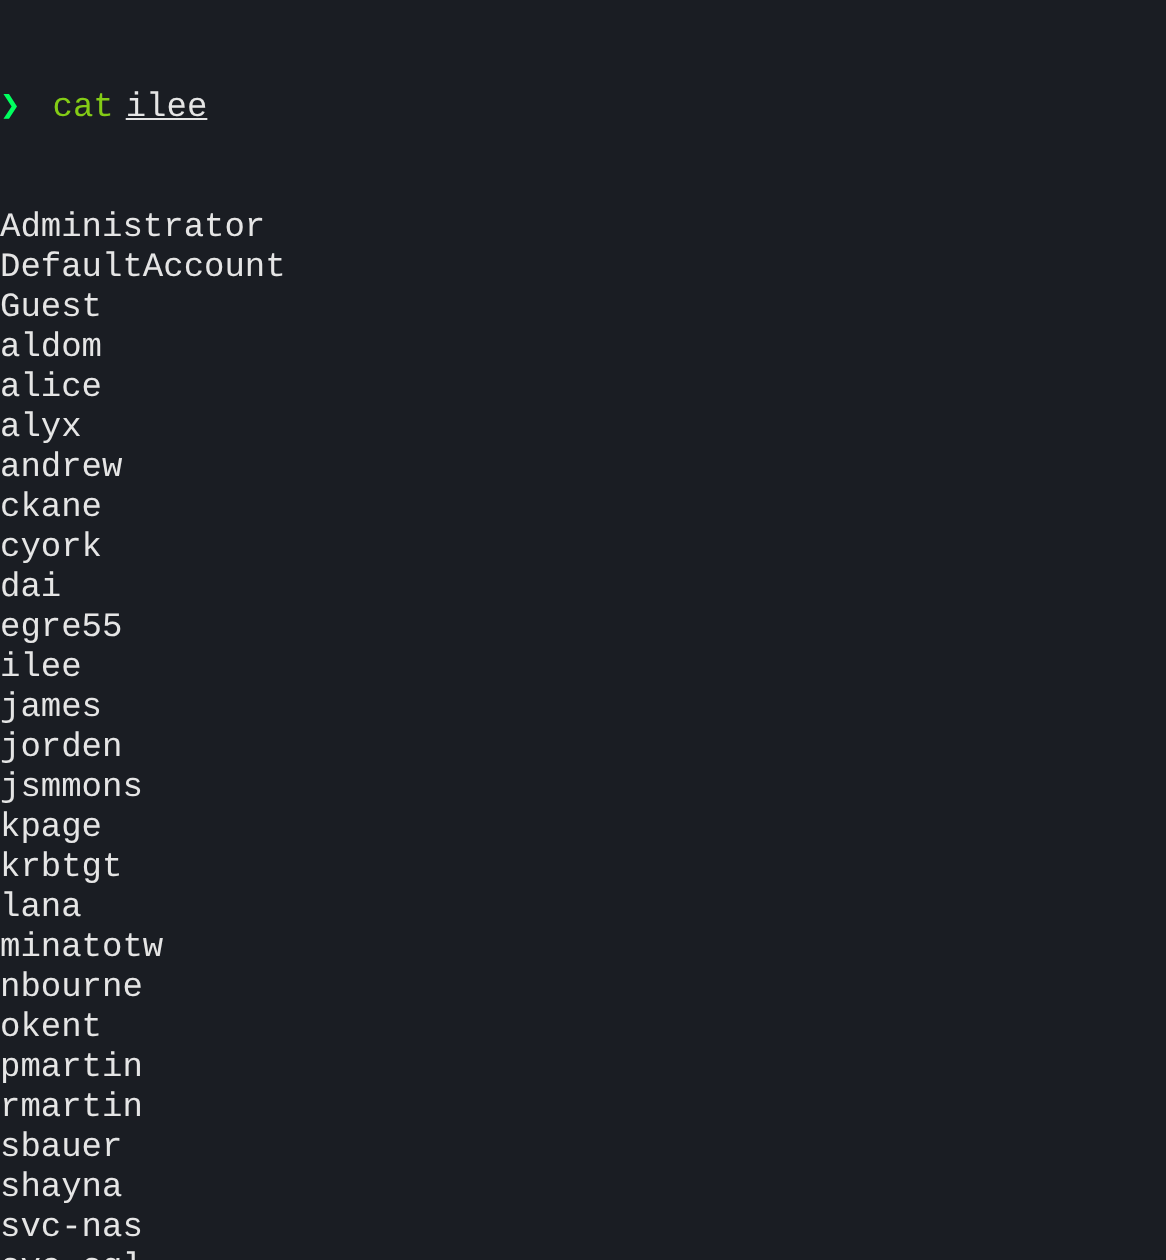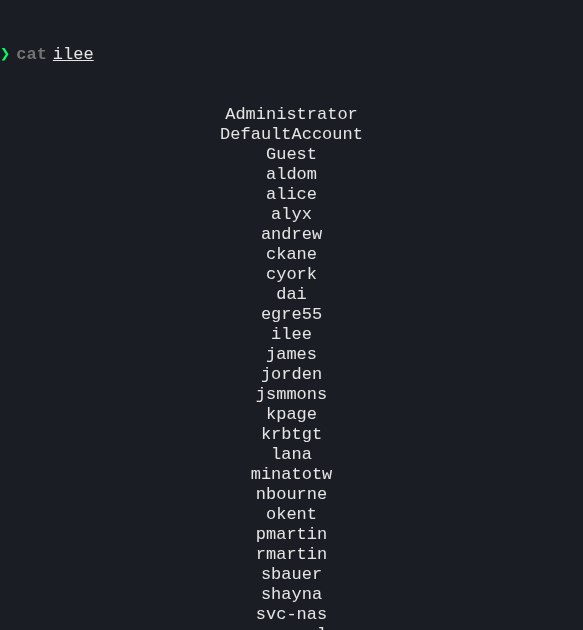--- a/index.html
+++ b/index.html
@@ -23,32 +23,31 @@
     }
     .prompt-line {
       display: flex;
       align-items: baseline;
     }
     .prompt-arrow {
       color: #00ff5f;
       font-weight: bold;
     }
     .command {
-      color: #737373;
-      font-weight: bold;
-      margin-left: 6px;
+      color: #84cc16;
+      font-weight: normal;
+      margin-left: 16px;
     }
     .argument {
       color: #e5e5e5;
       text-decoration: underline;
       margin-left: 6px;
     }
     .output-line {
       color: #e5e5e5;
-      text-align: center;
     }
   </style>
 </head>
 <body>
 
 <div class="terminal">
   <div class="prompt-line">
     <span class="prompt-arrow">❯</span>
     <span class="command">cat</span>
     <span class="argument">ilee</span>

